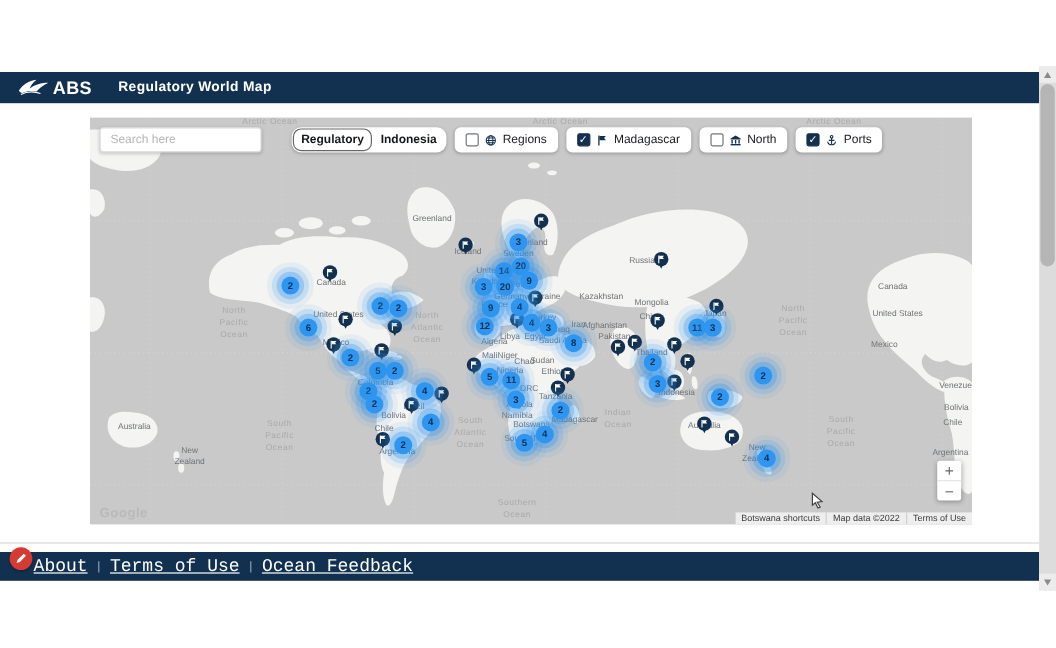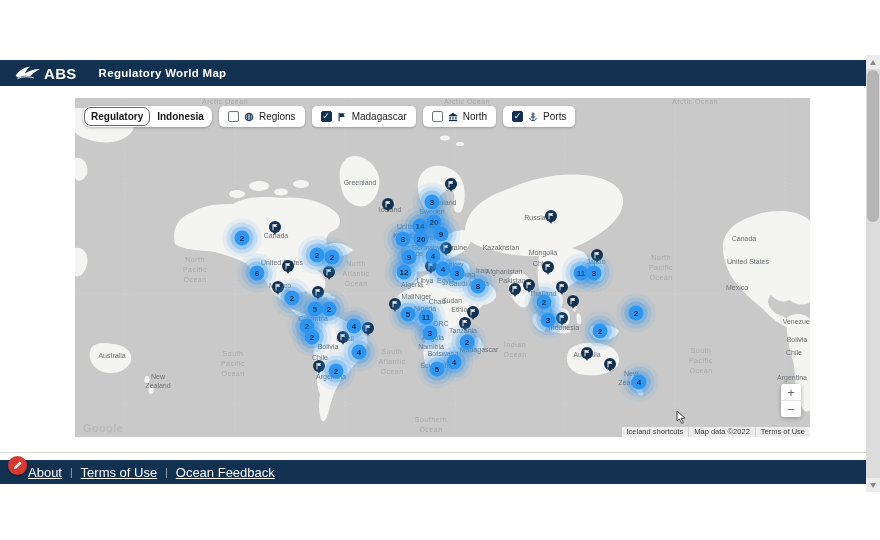--- a/index.html
+++ b/index.html
@@ -33,21 +33,21 @@
 
   .cluster{position:absolute;width:15px;height:15px;transform:translate(-50%,-50%);border-radius:50%;
     background:var(--cluster);color:#0e2c4d;font-weight:bold;font-size:8px;line-height:15px;text-align:center;z-index:5;
     box-shadow:0 0 0 4px rgba(46,150,240,.30),0 0 0 8px rgba(46,150,240,.17),0 0 0 12px rgba(46,150,240,.08);}
 
   
   .map-controls{position:absolute;left:8px;top:8px;display:flex;gap:7px;align-items:center;z-index:10;}
   .search-box{width:135px;height:21px;border:1px solid #dcdcdc;border-radius:3px;box-shadow:0 1px 3px rgba(0,0,0,.18);
     font-size:10px;padding:0 8px;box-sizing:border-box;color:#333;outline:none;}
   .search-box::placeholder{color:#b4b4b4;}
-  .mode-toggle{display:flex;background:#fff;border-radius:8px;box-shadow:0 1px 3px rgba(0,0,0,.25);padding:1px;height:21px;box-sizing:border-box;align-items:center;}
+  .mode-toggle{display:flex;background:#fff;border-radius:8px;box-shadow:0 1px 3px rgba(0,0,0,.25);padding:1px;height:21px;box-sizing:border-box;align-items:center;margin-left:18px;}
   .tbtn{border:none;background:transparent;font-family:inherit;font-size:10px;font-weight:600;color:#17181a;padding:0 7px;height:19px;cursor:pointer;}
   .tbtn.sel{border:1.5px solid #63666a;border-radius:7px;line-height:15px;padding:0 6px;}
   .pill{display:flex;align-items:center;gap:5px;background:#fff;border-radius:5px;padding:0 9px;height:21px;
     box-shadow:0 1px 3px rgba(0,0,0,.22);font-size:10px;color:#202124;cursor:pointer;}
   .cb{width:11px;height:11px;border:1.5px solid #70757a;border-radius:2px;box-sizing:border-box;
     font-size:9px;line-height:9px;text-align:center;color:#fff;}
   .cb.on{background:var(--pin);border-color:var(--pin);}
   .picon{display:flex;align-items:center;}
 
   
@@ -59,21 +59,21 @@
   .attribution{position:absolute;right:0;bottom:0;display:flex;background:rgba(245,245,245,.85);z-index:9;
     font-size:7.5px;color:#3c3c3c;height:10px;align-items:center;}
   .attribution span{padding:0 5px;border-left:1px solid #d0d0d0;line-height:10px;}
   .attribution span:first-child{border-left:none;}
   .cursor{position:absolute;z-index:20;pointer-events:none;}
 
   
   .separator{position:absolute;left:0;top:452px;width:866px;height:1px;background:#d9d9d9;}
   .app-footer{position:absolute;left:0;top:460px;width:866px;height:24px;background:var(--navy);
     display:flex;align-items:center;padding-left:28px;box-sizing:border-box;gap:8px;}
-  .flink{color:#fff;font-size:13px;text-decoration:underline;cursor:pointer;}
+  .flink{color:#fff;font-size:15px;text-decoration:underline;cursor:pointer;font-family:Liberation Mono, monospace;}
   .fdiv{color:#9fb3c8;font-size:10px;}
   .feedback-btn{position:absolute;left:8px;top:456px;width:19px;height:19px;border-radius:50%;background:var(--red);
     display:flex;align-items:center;justify-content:center;z-index:5;box-shadow:0 1px 2px rgba(0,0,0,.3);cursor:pointer;}
 
   
   .scrollbar{position:absolute;right:0;top:55px;width:14px;height:437px;background:#dcdcdc;}
   .sbtn{position:absolute;left:0;width:14px;height:14px;background:#ececec;display:flex;align-items:center;justify-content:center;}
   .sbtn.up{top:0;} .sbtn.down{bottom:0;}
   .sbtn .tri{width:0;height:0;border-left:3.5px solid transparent;border-right:3.5px solid transparent;}
   .sbtn.up .tri{border-bottom:5px solid #8a8a8a;}
@@ -566,20 +566,21 @@
       <div class="cluster" style="left: 506px; top: 175px;">11</div>
       <div class="cluster" style="left: 519px; top: 175px;">3</div>
       <div class="cluster" style="left: 469px; top: 204px;">2</div>
       <div class="cluster" style="left: 473px; top: 222px;">3</div>
       <div class="cluster" style="left: 525px; top: 233px;">2</div>
       <div class="cluster" style="left: 561px; top: 215px;">2</div>
       <div class="cluster" style="left: 564px; top: 284px;">4</div>
     </div>
 
   <div class="map-controls">
+    <input class="search-box" type="text" placeholder="Search here" style="">
     <div class="mode-toggle">
         <button class="tbtn sel">Regulatory</button>
         <button class="tbtn">Indonesia</button>
       </div>
     <div style="display:flex;gap:7px;">
         <div class="pill">
           <span class="cb"></span>
           <span class="picon">
             <svg viewBox="0 0 12 12" width="10" height="10">
               <circle cx="6" cy="6" r="4.6" fill="none" stroke="#13304f" stroke-width="1.1"></circle>
@@ -625,21 +626,21 @@
         </div>
       </div>
   </div>
 
   <div class="zoom-ctl">
     <button class="zbtn">+</button>
     <button class="zbtn">−</button>
   </div>
   <div class="google-logo">Google</div>
   <div class="attribution">
-    <span>Iceland shortcuts</span>
+    <span>Botswana shortcuts</span>
     <span>Map data ©2022</span>
     <span>Terms of Use</span>
   </div>
   <div class="cursor" style="left:600px;top:312px;">
     <svg width="12" height="14" viewBox="0 0 12 14">
         <path d="M2 1l8 7-4 .5 2.5 4-1.8.9L4.4 9 2 11z" fill="#fff" stroke="#444" stroke-width="1"></path>
       </svg>
   </div>
 </div>
 

